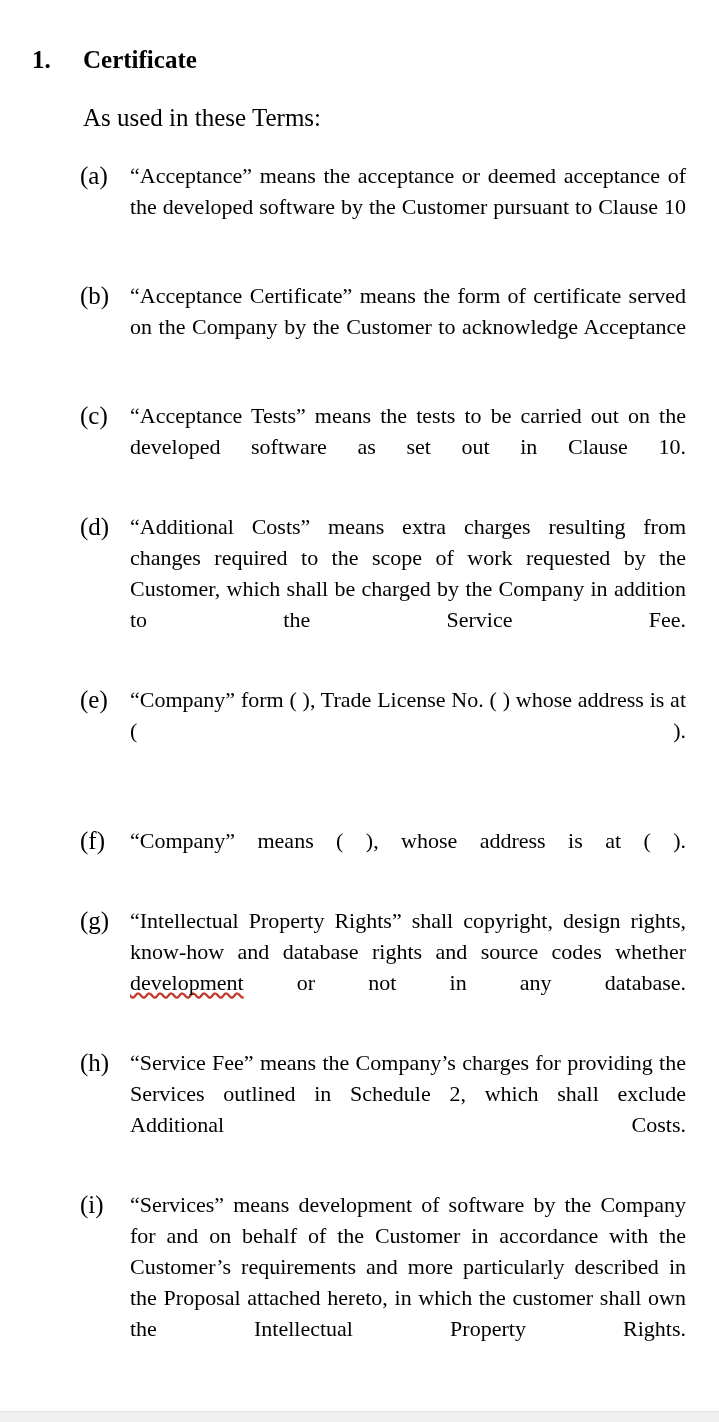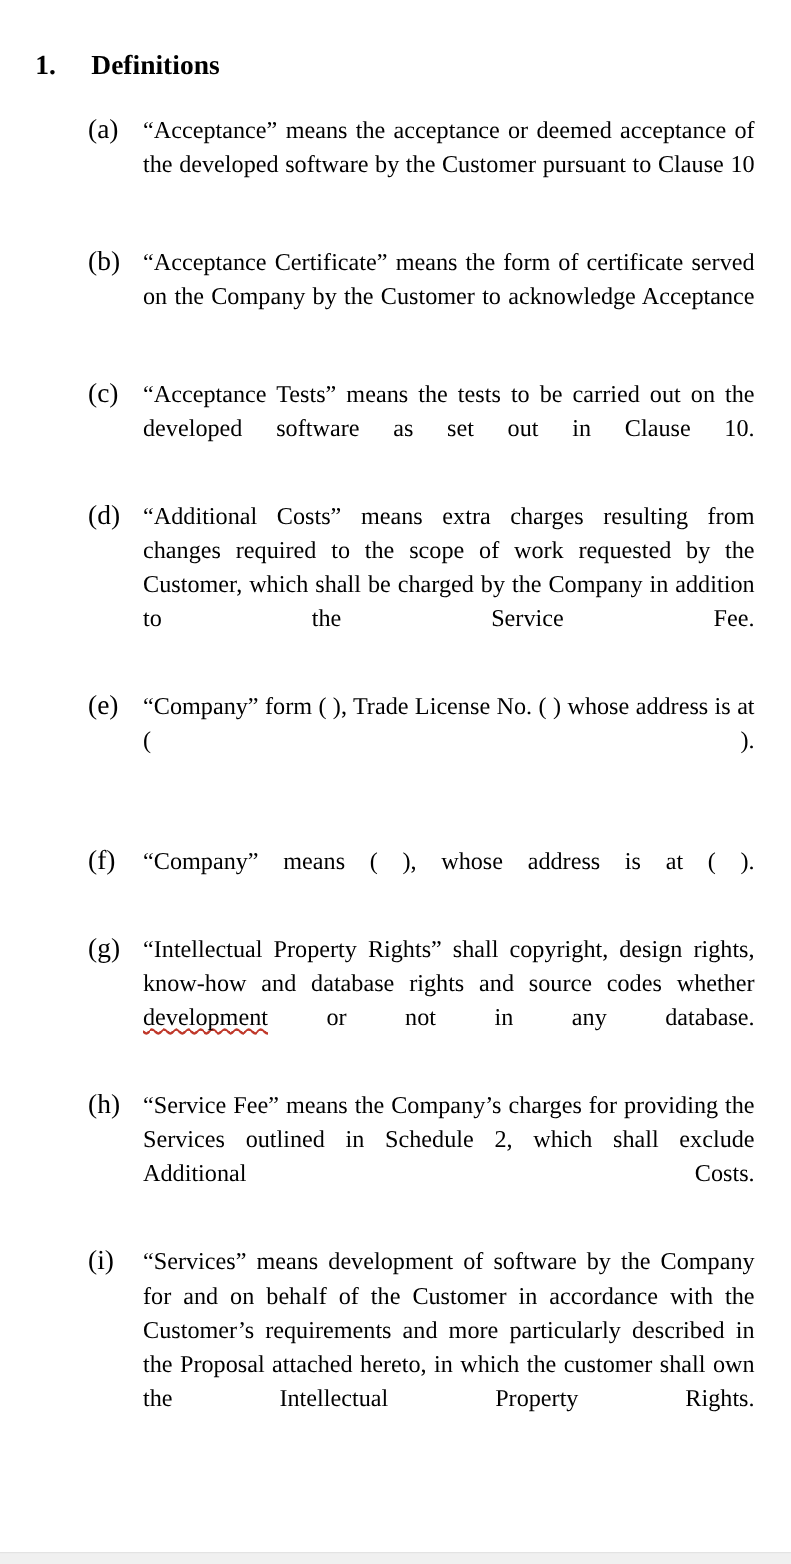--- a/index.html
+++ b/index.html
@@ -125,23 +125,24 @@
 </style>
 </head>
 <body>
 
 <div class="page">
 
   <div class="section sp-top-44">
 
     <div class="section-head">
       <span class="section-num">1.</span>
-      <span class="section-title">Definitions</span>
+      <span class="section-title">Certificate</span>
     </div>
 
+    <div class="lead-para sp-top-27">As used in these Terms:</div>
 
     <div class="item sp-top-27">
       <span class="item-label">(a)</span>
       <span class="item-text">“Acceptance” means the acceptance or deemed acceptance of the developed software by the Customer pursuant to Clause 10</span>
     </div>
 
     <div class="item sp-top-27">
       <span class="item-label">(b)</span>
       <span class="item-text">“Acceptance Certificate” means the form of certificate served on the Company by the Customer to acknowledge Acceptance</span>
     </div>

